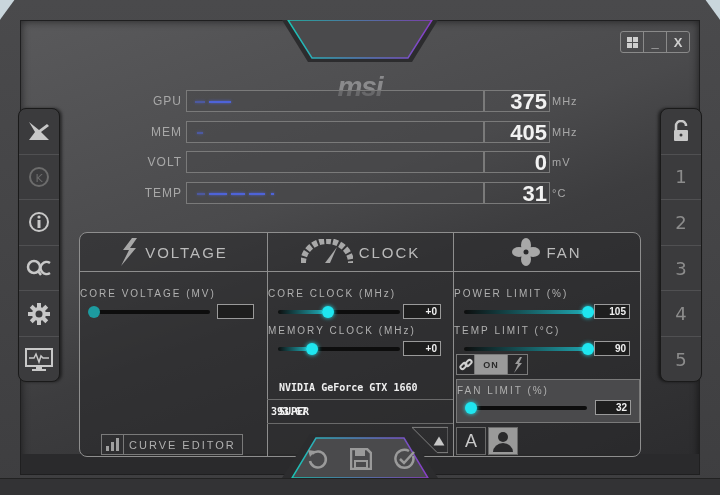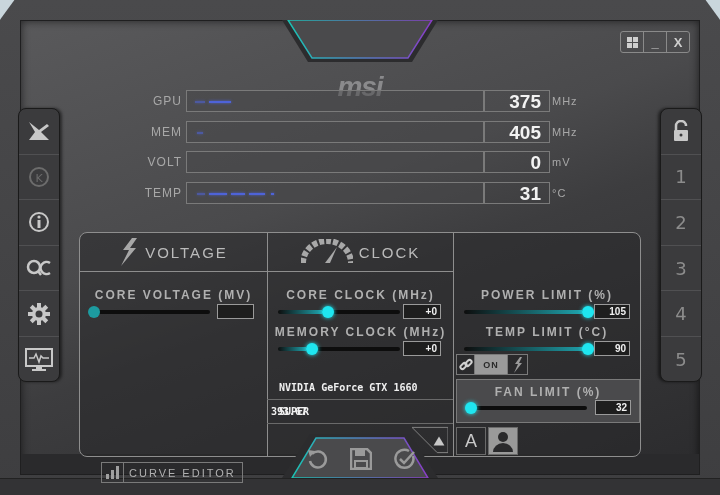--- a/index.html
+++ b/index.html
@@ -27,53 +27,53 @@
   .winbtn { flex:1; display:flex; align-items:center; justify-content:center; color:#cfcfcf;
     font-size:13px; font-weight:bold; border-right:1px solid #8a8a8a; }
   .winbtn:last-child { border-right:none; }
 
   
   .mon-row { position:absolute; left:130px; height:22px; width:460px; }
   .mon-label { position:absolute; left:0; width:52px; text-align:right; font-size:12px; letter-spacing:1px; color:#a8a8a8; top:4px; }
   .mon-bar { position:absolute; left:56px; width:298px; height:22px; border:1px solid #7a7a7a; background:rgba(70,70,72,0.5); }
   .mon-bar .trace { position:absolute; top:10px; height:2px; background:#4e63d8; box-shadow:0 0 3px #4e63d8; }
   .mon-val { position:absolute; left:354px; width:66px; height:22px; border:1px solid #7a7a7a; border-left:1px solid #7a7a7a;
-    text-align:right; padding-right:8px; font-size:19px; font-weight:bold; color:#f2f2f2; line-height:21px; }
+    text-align:right; padding-right:2px; font-size:22px; font-weight:bold; color:#f2f2f2; line-height:21px; }
   .mon-unit { position:absolute; left:422px; top:5px; font-size:11px; letter-spacing:1px; color:#a8a8a8; }
 
   
   .side-left { position:absolute; left:18px; top:108px; width:42px; height:274px; background:#3b3b3d;
     border:1px solid #1a1a1a; border-radius:8px 8px 8px 8px; box-shadow: 2px 0 3px rgba(0,0,0,0.5); }
   .side-right { position:absolute; left:660px; top:108px; width:42px; height:274px; background:#3b3b3d;
     border:1px solid #1a1a1a; border-radius:8px; box-shadow:-2px 0 3px rgba(0,0,0,0.5); }
   .side-item { height:45.6px; display:flex; align-items:center; justify-content:center; border-bottom:1px solid #505052; color:#bcbcbc; }
   .side-item:last-child { border-bottom:none; }
   .side-item.dim { color:#6c6c6c; }
   .profile-num { font-size:18px; color:#8c8c8c; font-family:"DejaVu Sans", sans-serif; }
 
   
   .panel { position:absolute; left:79px; top:232px; width:562px; height:225px; border:1px solid #8e8e8e; border-radius:8px;
     background:rgba(40,40,42,0.55); }
   .col { position:absolute; top:0; height:100%; border-right:1px solid #8e8e8e; }
   .col-head { height:39px; border-bottom:1px solid #8e8e8e; display:flex; align-items:center; justify-content:center; gap:6px; }
   .col-title { font-size:15px; letter-spacing:2px; color:#bbbbbb; }
-  .slabel { position:absolute; width:100%; text-align:center; font-size:12px; letter-spacing:2px; color:#b0b0b0;font-weight:bold; }
+  .slabel { position:absolute; width:100%; text-align:left; font-size:10px; letter-spacing:2px; color:#b0b0b0; }
   .slider { position:absolute; height:4px; background:#0d0d0d; border-radius:2px; }
   .slider .fill { position:absolute; left:0; top:0; height:4px; background:linear-gradient(90deg, rgba(20,140,150,0) 0%, #1fa3ad 100%); }
   .knob { position:absolute; width:12px; height:12px; border-radius:50%; background:#1fe6f0; top:-4px; box-shadow:0 0 4px #1fe6f0; }
   .knob.dim { background:#1d9ba0; box-shadow:none; }
   .valbox { position:absolute; height:15px; border:1px solid #9a9a9a; background:#1e1e1e; color:#f0f0f0; font-size:10px; font-weight:bold;
     text-align:right; padding-right:3px; line-height:13px; }
 
   .gpu-name { position:absolute; left:187px; top:143px; width:186px; height:24px; font-family:"DejaVu Sans Mono", monospace; font-size:10px; font-weight:bold;
     color:#f0f0f0; line-height:24px; padding-left:12px; border-bottom:1px solid #6a6a6a; }
   .driver { position:absolute; left:187px; top:167px; width:186px; height:24px; font-family:"DejaVu Sans Mono", monospace; font-size:10px; font-weight:bold;
     color:#f0f0f0; line-height:24px; padding-left:4px; border-bottom:1px solid #6a6a6a; }
 
-  .curve-btn { position:absolute; left:21px; top:201px; width:142px; height:21px; border:1px solid #7a7a7a; display:flex; align-items:center;margin-top:28px; }
+  .curve-btn { position:absolute; left:21px; top:201px; width:142px; height:21px; border:1px solid #7a7a7a; display:flex; align-items:center; }
   .curve-btn .ic { width:22px; height:100%; border-right:1px solid #7a7a7a; display:flex; align-items:flex-end; justify-content:center; gap:2px; padding-bottom:3px; }
   .curve-btn .ic i { display:block; width:3px; background:#a0a0a0; }
   .curve-btn .lbl { font-size:11px; letter-spacing:2px; color:#b0b0b0; padding-left:5px; }
 
   .link-group { position:absolute; left:376px; top:121px; height:21px; display:flex; border:1px solid #7a7a7a; }
   .link-group > div { display:flex; align-items:center; justify-content:center; }
   .fan-speed-box { position:absolute; left:376px; top:146px; width:184px; height:44px; background:#4a4a4c; border:1px solid #7a7a7a; }
   .mode-btns { position:absolute; left:376px; top:194px; height:28px; display:flex; gap:2px; }
   .mode-btn { width:30px; height:28px; display:flex; align-items:center; justify-content:center; border:1px solid #6a6a6a; }
 
@@ -269,20 +269,32 @@
     <div class="valbox" style="left:135px;top:71px;width:38px">+0</div>
     <span class="slabel" style="top:92px">MEMORY CLOCK (MHz)</span>
     <div class="slider" style="left:10px;top:114px;width:122px">
       <div class="fill" style="width:28px"></div>
       <div class="knob" style="left:28px"></div>
     </div>
     <div class="valbox" style="left:135px;top:108px;width:38px">+0</div>
   </div>
 
   <div class="col" style="left:374px;width:186px;border-right:none">
+    <div class="col-head">
+      <svg width="28" height="28" viewBox="0 0 28 28">
+          <g fill="#a8a8a8">
+            <ellipse cx="14" cy="7" rx="5" ry="7"></ellipse>
+            <ellipse cx="14" cy="21" rx="5" ry="7"></ellipse>
+            <ellipse cx="7" cy="14" rx="7" ry="5"></ellipse>
+            <ellipse cx="21" cy="14" rx="7" ry="5"></ellipse>
+          </g>
+          <circle cx="14" cy="14" r="2.5" fill="#2a2a2c"></circle>
+        </svg>
+      <span class="col-title">FAN</span>
+    </div>
     <span class="slabel" style="top:55px">POWER LIMIT (%)</span>
     <div class="slider" style="left:10px;top:77px;width:124px">
       <div class="fill" style="width:118px"></div>
       <div class="knob" style="left:118px"></div>
     </div>
     <div class="valbox" style="left:140px;top:71px;width:36px">105</div>
     <span class="slabel" style="top:92px">TEMP LIMIT (°C)</span>
     <div class="slider" style="left:10px;top:114px;width:124px">
       <div class="fill" style="width:124px"></div>
       <div class="knob" style="left:118px"></div>

